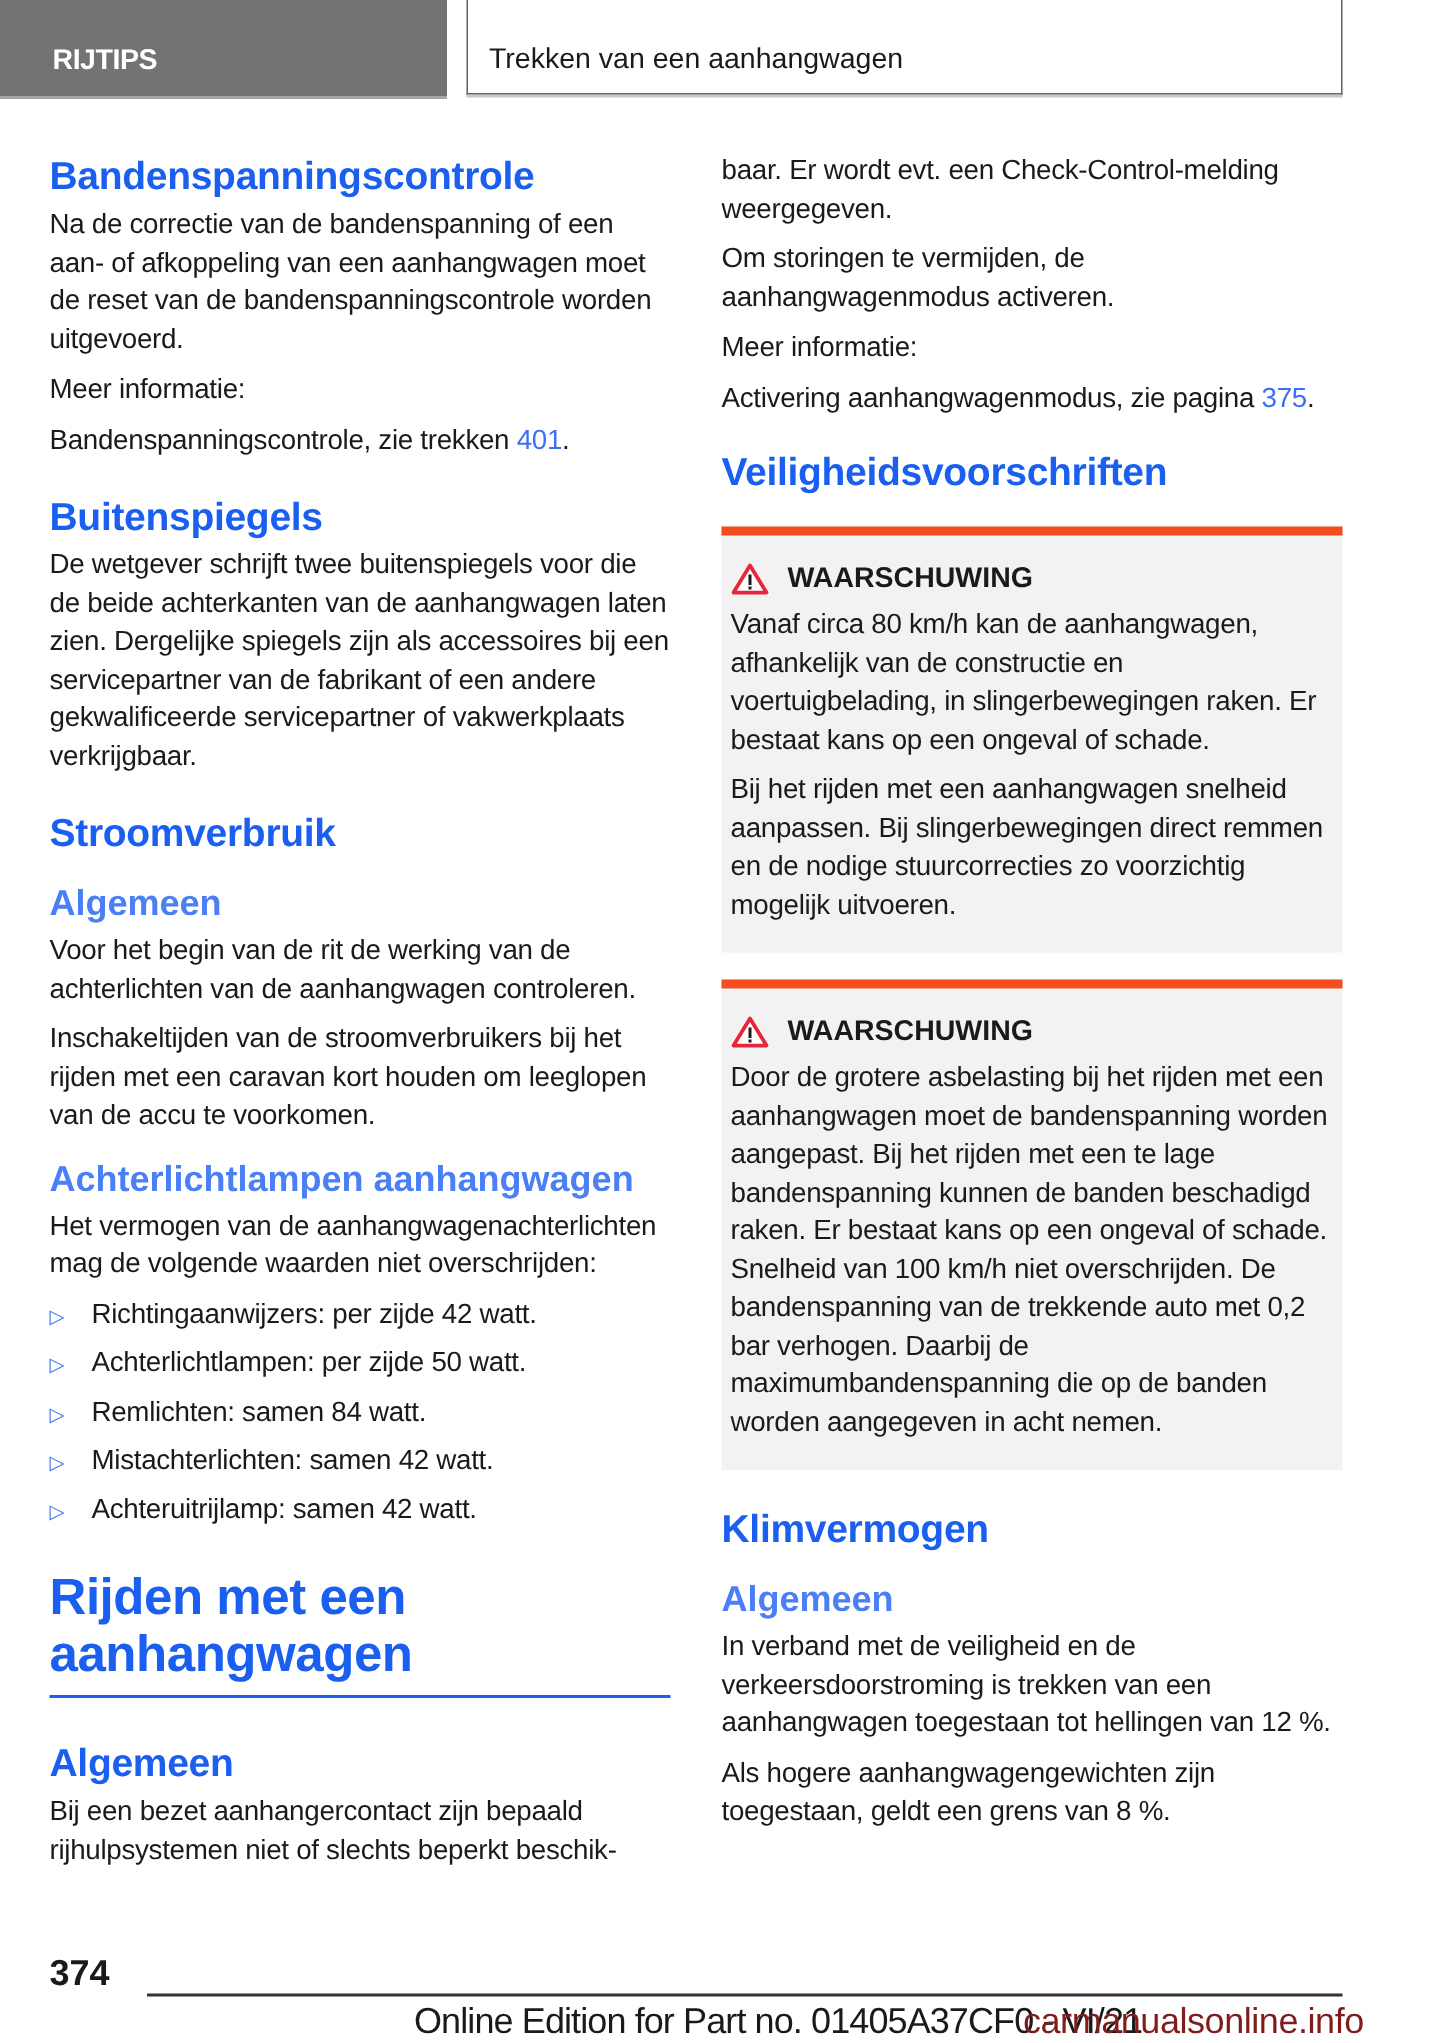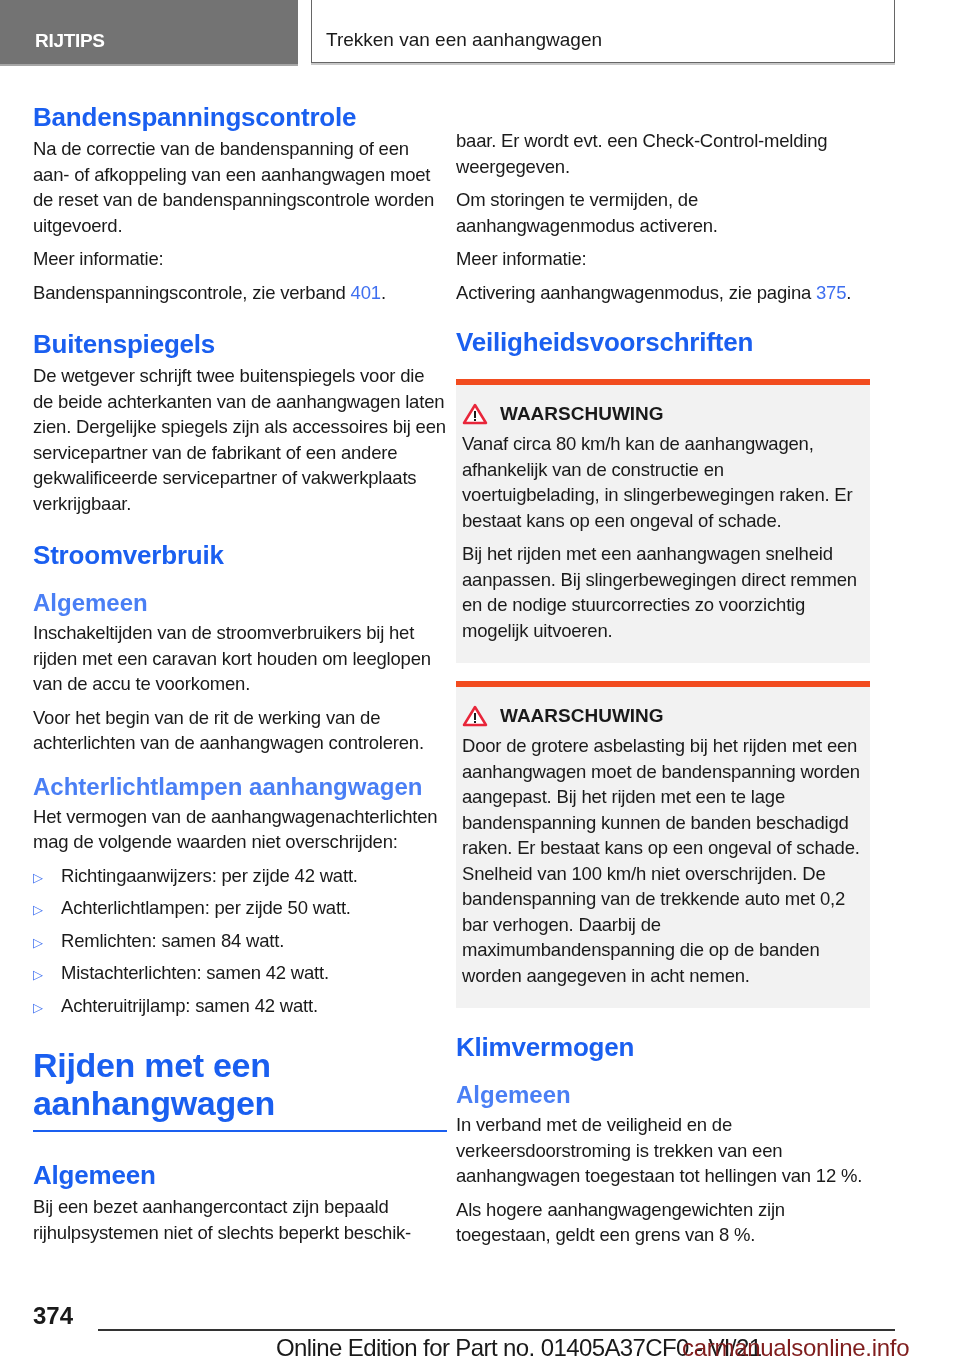--- a/index.html
+++ b/index.html
@@ -18,21 +18,21 @@
   .hdr-right {
     position:absolute; left:311px; top:-2px; width:582px; height:64px;
     border:1px solid #666; border-top:none; background:#fff;
     box-shadow:0 2px 0 #c8c8c8;
   }
   .hdr-right span {
     position:absolute; left:14px; top:31px; font-size:19px; color:#1a1a1a;
   }
   .col { position:absolute; top:100px; }
   .col-left { left:33px; width:414px; }
-  .col-right { left:456px; width:414px;margin-top:28px; }
+  .col-right { left:481px; width:414px; }
   h2 {
     color:#1a5ff0; font-size:26px; font-weight:bold; margin:0 0 2px 0;
     letter-spacing:-0.2px; line-height:34px;
   }
   h3 {
     color:#4a7ff5; font-size:24px; font-weight:bold; margin:0 0 2px 0;
     line-height:30px;
   }
   h1 {
     color:#1a5ff0; font-size:34px; font-weight:bold; margin:0;
@@ -64,33 +64,33 @@
 </div>
 <div class="hdr-right">
   <span>Trekken van een aanhangwagen</span>
 </div>
 
 <div class="col col-left">
   <section>
     <h2>Bandenspanningscontrole</h2>
     <p>Na de correctie van de bandenspanning of een aan- of afkoppeling van een aanhangwagen moet de reset van de bandenspanningscontrole worden uitgevoerd.</p>
     <p>Meer informatie:</p>
-    <p><span>Bandenspanningscontrole, zie verband </span><span class="link">401</span><span>.</span></p>
+    <p><span>Bandenspanningscontrole, zie trekken </span><span class="link">401</span><span>.</span></p>
   </section>
 
   <section class="sec">
     <h2>Buitenspiegels</h2>
     <p>De wetgever schrijft twee buitenspiegels voor die de beide achterkanten van de aanhangwagen laten zien. Dergelijke spiegels zijn als accessoires bij een servicepartner van de fabrikant of een andere gekwalificeerde servicepartner of vakwerkplaats verkrijgbaar.</p>
   </section>
 
   <section class="sec">
     <h2>Stroomverbruik</h2>
     <h3 style="margin-top:16px">Algemeen</h3>
+    <p>Voor het begin van de rit de werking van de achterlichten van de aanhangwagen controleren.</p>
     <p>Inschakeltijden van de stroomverbruikers bij het rijden met een caravan kort houden om leeglopen van de accu te voorkomen.</p>
-    <p>Voor het begin van de rit de werking van de achterlichten van de aanhangwagen controleren.</p>
     <h3 style="margin-top:16px">Achterlichtlampen aanhangwagen</h3>
     <p>Het vermogen van de aanhangwagenachterlichten mag de volgende waarden niet overschrijden:</p>
     <ul>
       <li><span class="tri">▷</span><span>Richtingaanwijzers: per zijde 42 watt.</span></li>
       <li><span class="tri">▷</span><span>Achterlichtlampen: per zijde 50 watt.</span></li>
       <li><span class="tri">▷</span><span>Remlichten: samen 84 watt.</span></li>
       <li><span class="tri">▷</span><span>Mistachterlichten: samen 42 watt.</span></li>
       <li><span class="tri">▷</span><span>Achteruitrijlamp: samen 42 watt.</span></li>
     </ul>
   </section>

